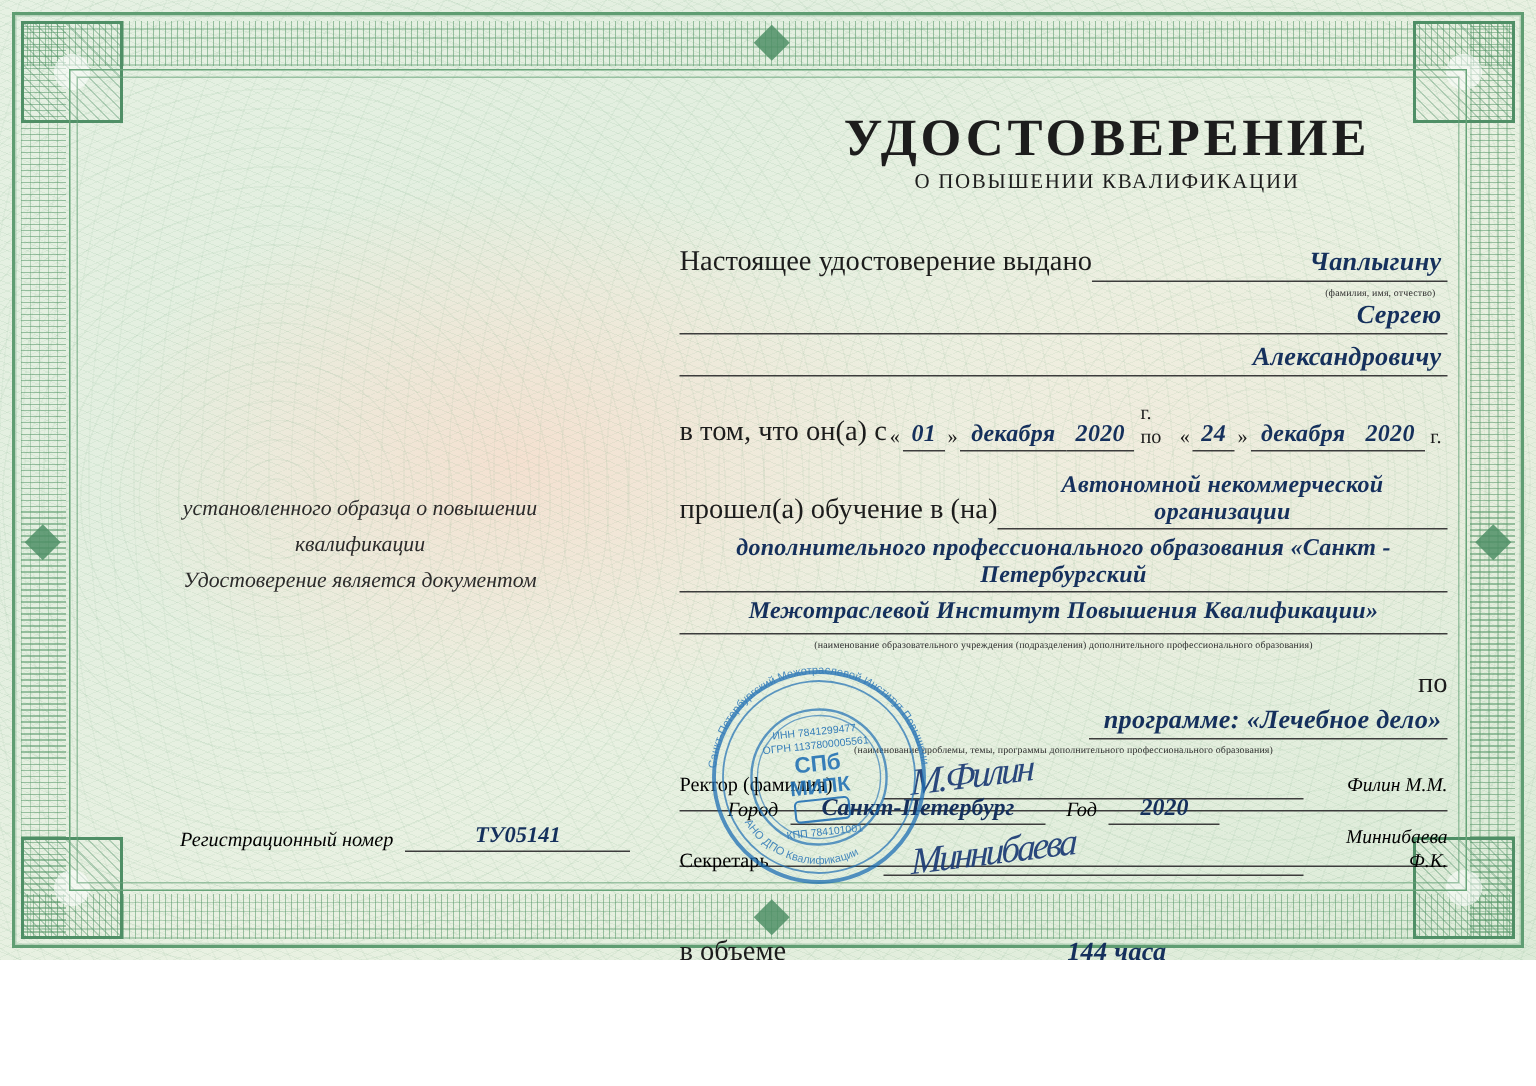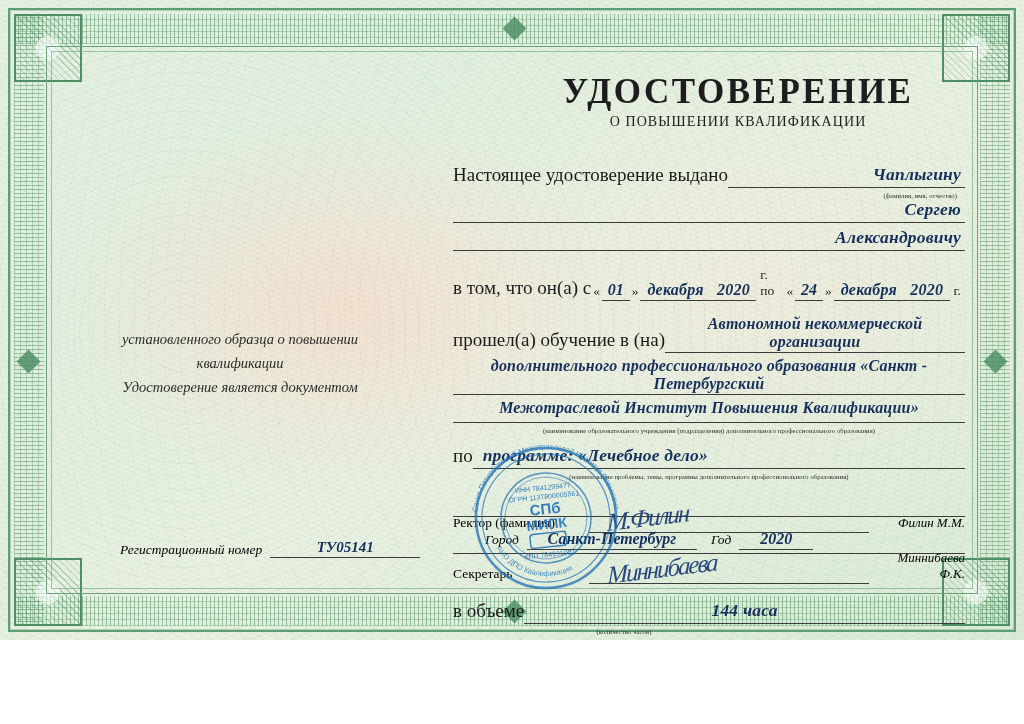--- a/index.html
+++ b/index.html
@@ -225,21 +225,21 @@
     font-size: 25px;
     color: #1b3a74;
     transform: rotate(-7deg) skewX(-8deg);
     letter-spacing: -2px;
     opacity: .92;
     white-space: nowrap;
   }
   .reg {
     position: absolute;
     left: 62px;
-    bottom: 24px;
+    bottom: 14px;
     display: flex;
     align-items: flex-end;
     font-size: 13.5px;
     font-style: italic;
   }
   .reg .reg-val {
     border-bottom: 1px solid #3c3c3c;
     width: 150px;
     text-align: center;
     margin-left: 8px;
@@ -380,21 +380,21 @@
         </div>
       </div>
 
       <div class="row">
         <div class="fill">
           <span class="hand sm">Межотраслевой Институт Повышения Квалификации»</span>
         </div>
       </div>
       <div class="hint">(наименование образовательного учреждения (подразделения) дополнительного профессионального образования)</div>
 
-      <div class="row" style="margin-top:10px;">
+      <div class="row" style="margin-top:10px;flex-direction:column;">
         <div class="lbl">по</div>
         <div class="fill" style="text-align:left; padding-left:10px;">
           <span class="hand">программе: «Лечебное дело»</span>
         </div>
       </div>
       <div class="hint">(наименование проблемы, темы, программы дополнительного профессионального образования)</div>
 
       <div class="row" style="margin-top:14px;">
         <div class="fill blank"></div>
       </div>

